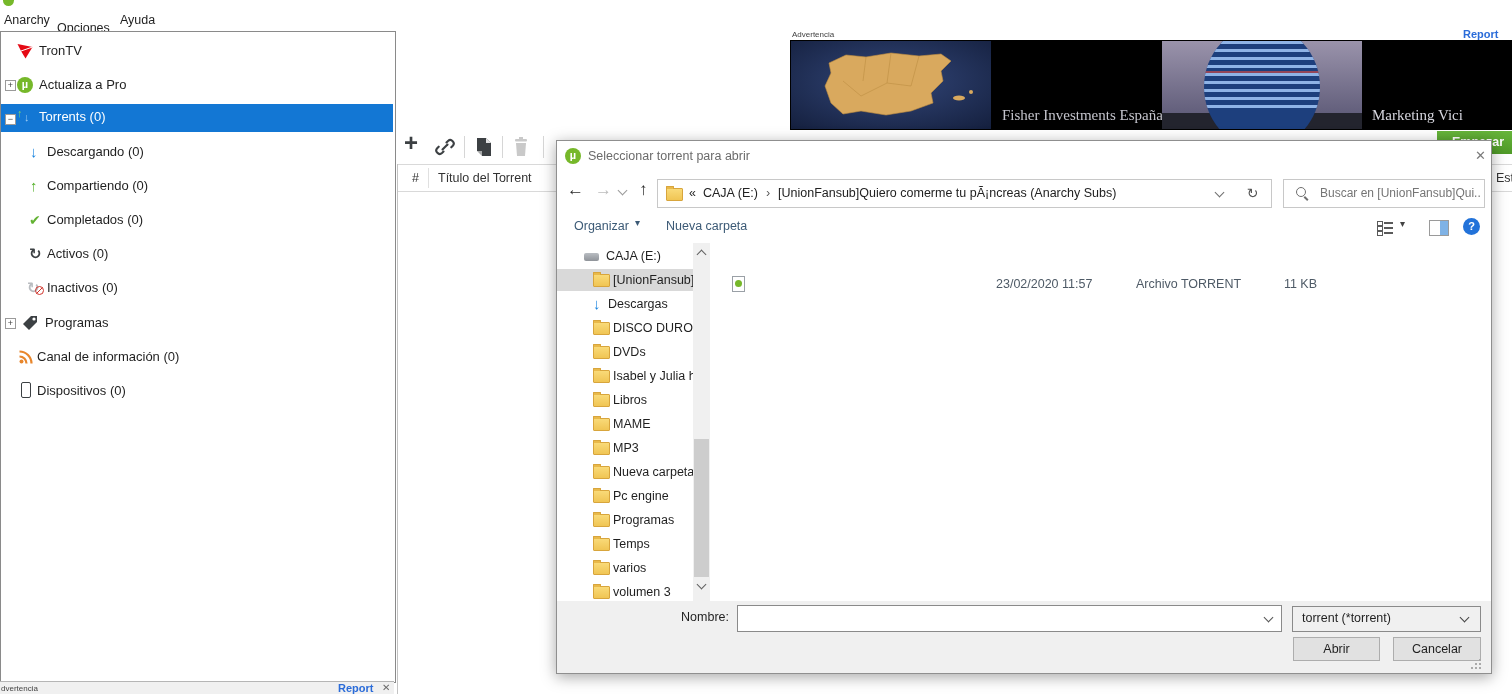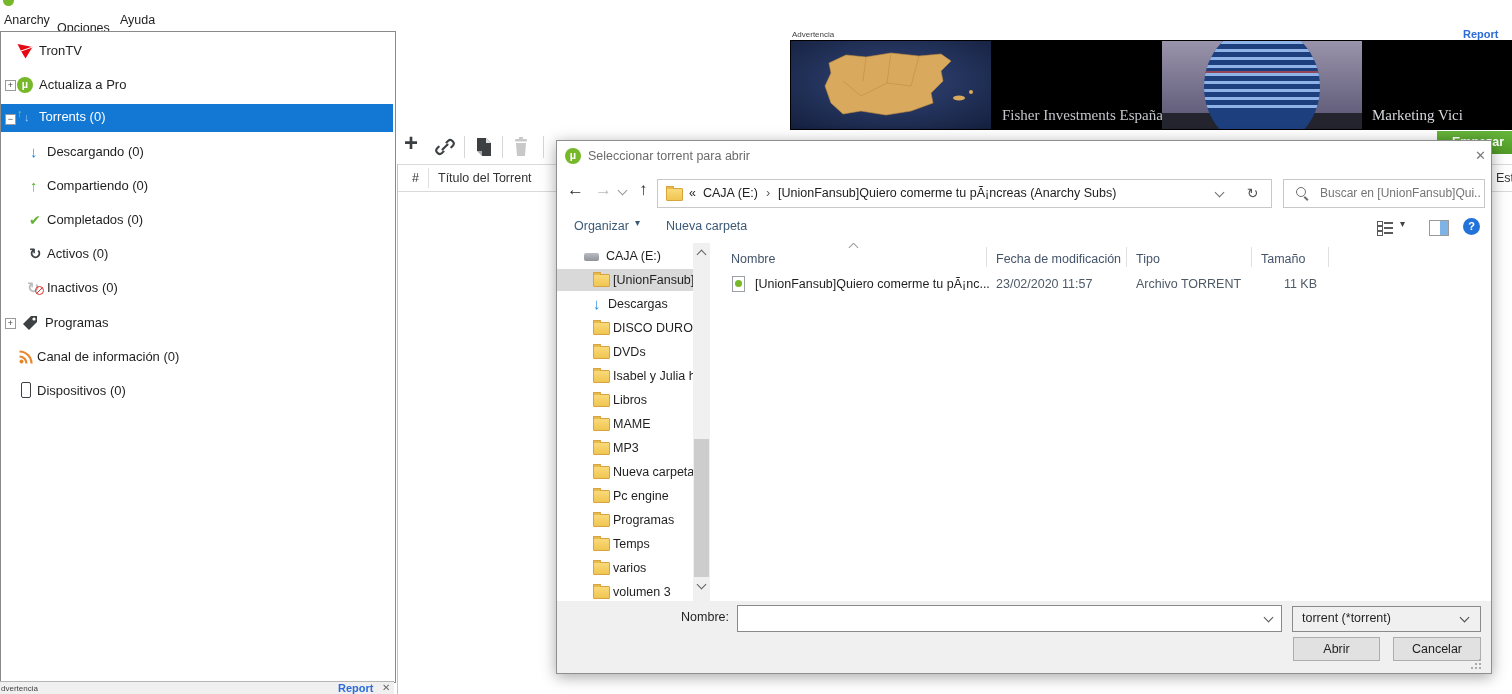--- a/index.html
+++ b/index.html
@@ -326,37 +326,25 @@
       </div>
 
       <div class="abs" style="left:136px;top:0;width:17px;height:358px;background:#f0f0f0;">
         <span class="chv chv-up abs" style="left:5px;top:8px;border-color:#606060;"></span>
         <div class="abs" style="left:1px;top:196px;width:15px;height:138px;background:#cdcdcd;"></div>
         <span class="chv chv-down abs" style="left:5px;top:338px;border-color:#606060;"></span>
       </div>
 
       <div class="abs" style="left:153px;top:0;width:781px;height:358px;">
 
-        <div class="abs" style="left:0;top:2px;width:781px;height:22px;">
-          <span class="chv chv-up abs" style="left:140px;top:-1px;border-color:#9a9a9a;"></span>
-          <span class="abs hdr-txt lbl" style="left:21px;top:3px;">Nombre</span>
-          <div class="abs scroll-sep" style="left:276px;top:2px;height:20px;"></div>
-          <span class="abs hdr-txt lbl" style="left:286px;top:3px;">Fecha de modificación</span>
-          <div class="abs scroll-sep" style="left:416px;top:2px;height:20px;"></div>
-          <span class="abs hdr-txt lbl" style="left:426px;top:3px;">Tipo</span>
-          <div class="abs scroll-sep" style="left:541px;top:2px;height:20px;"></div>
-          <span class="abs hdr-txt lbl" style="left:551px;top:3px;">Tamaño</span>
-          <div class="abs scroll-sep" style="left:618px;top:2px;height:20px;"></div>
-        </div>
 
         <div class="abs" style="left:0;top:30px;width:781px;height:22px;font-size:12.5px;line-height:22px;">
           <span class="abs" style="left:22px;top:3px;width:11px;height:14px;background:#fff;border:1px solid #9aa0a6;">
             <i class="abs" style="left:2px;top:3px;width:7px;height:7px;border-radius:50%;background:#76b82a;"></i>
           </span>
-          <span class="abs lbl" style="left:45px;color:#1f1f1f;">[UnionFansub]Quiero comerme tu pÃ¡nc...</span>
           <span class="abs lbl" style="left:286px;color:#4e5a66;">23/02/2020 11:57</span>
           <span class="abs lbl" style="left:426px;color:#4e5a66;">Archivo TORRENT</span>
           <span class="abs lbl" style="left:551px;width:56px;text-align:right;color:#4e5a66;">11 KB</span>
         </div>
       </div>
     </div>
 
     <div class="abs" style="left:0;top:460px;width:934px;height:72px;background:#f0f0f0;">
       <span class="abs lbl" style="left:90px;top:9px;width:82px;text-align:right;font-size:12.5px;">Nombre:</span>
       <div class="abs" style="left:180px;top:4px;width:543px;height:25px;background:#fff;border:1px solid #8a8a8a;">

